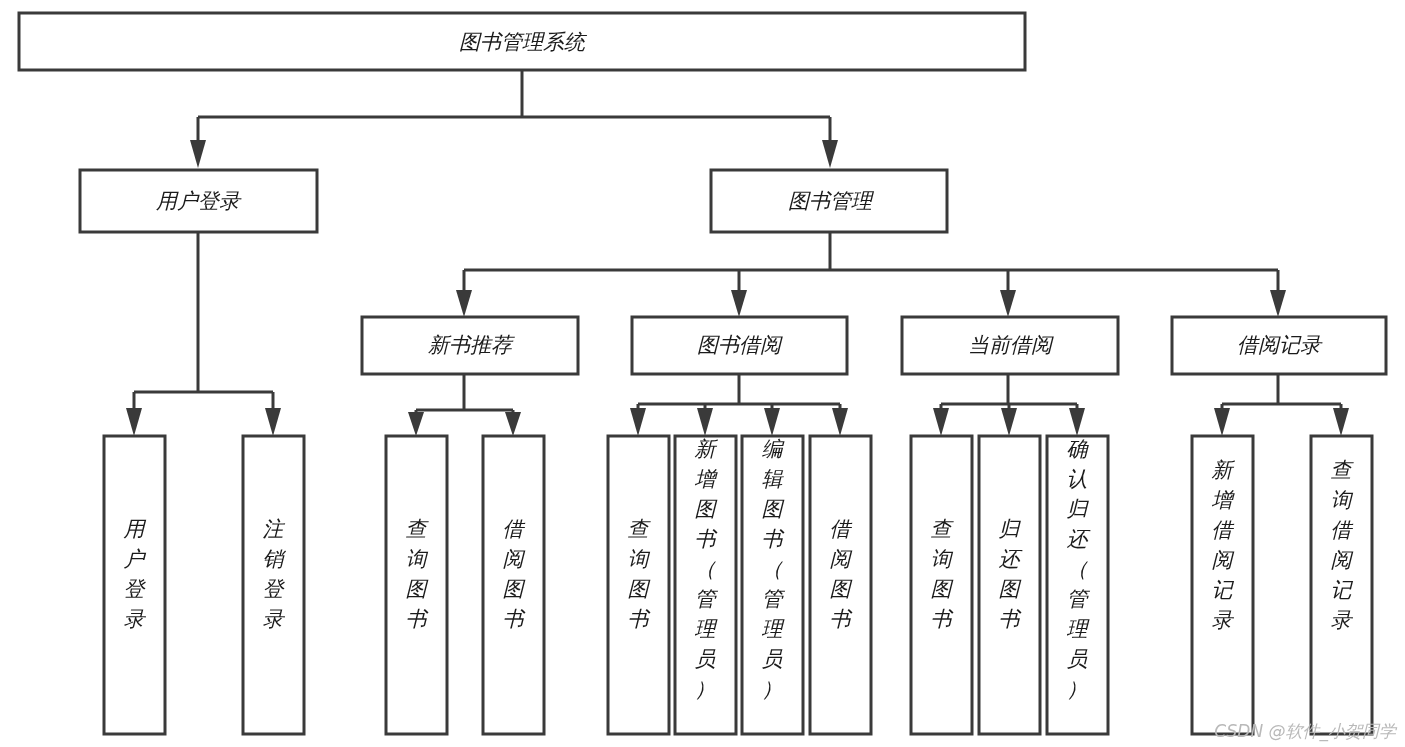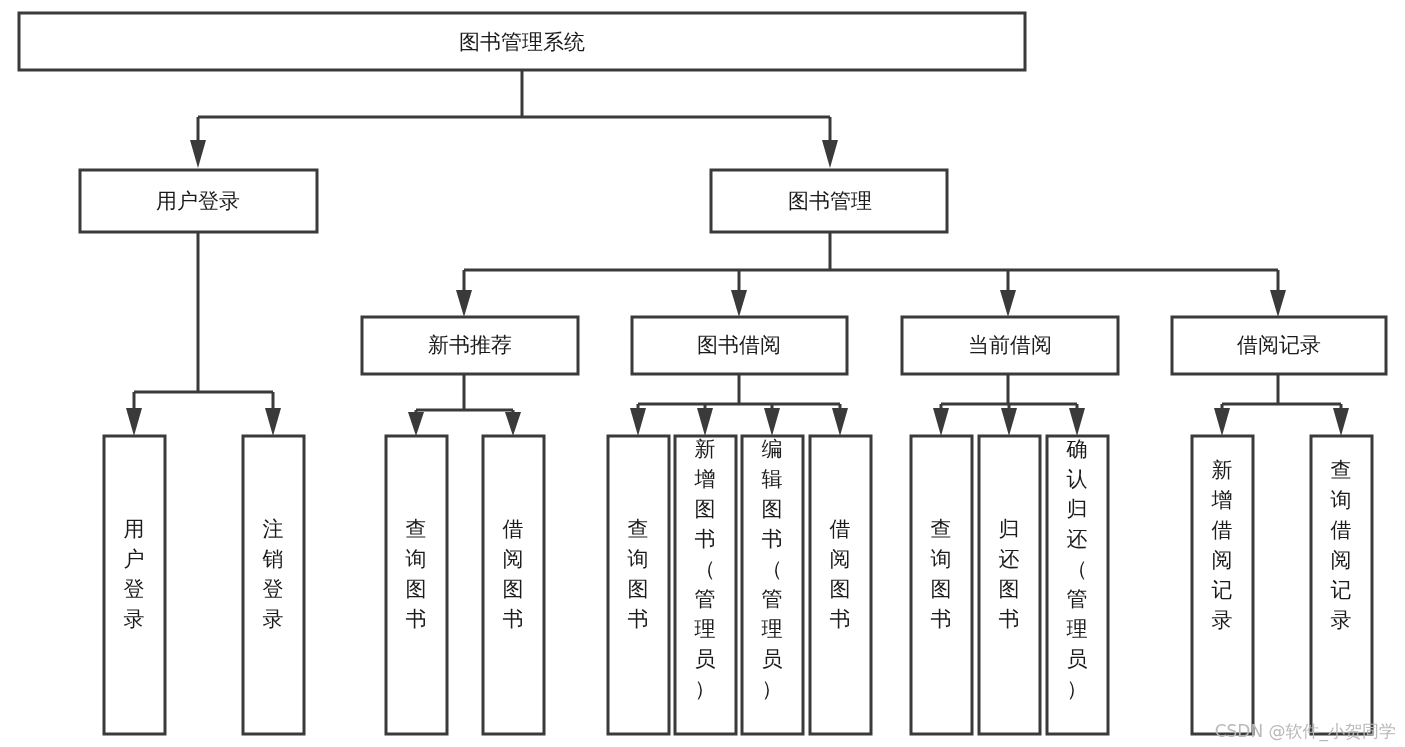--- a/index.html
+++ b/index.html
@@ -13,20 +13,21 @@
     font-family: "DejaVu Sans", "Liberation Sans", sans-serif;
     overflow: hidden;
     position: relative;
   }
   #diagram-root {
     position: absolute;
     left: 0;
     top: 0;
     width: 1405px;
     height: 615px;
+    font-style: italic;
   }
   svg.flowchart {
     display: block;
     width: 1405px;
     height: 747px;
   }
   .node-box {
     fill: #ffffff;
     stroke: #3a3a3a;
     stroke-width: 3;

